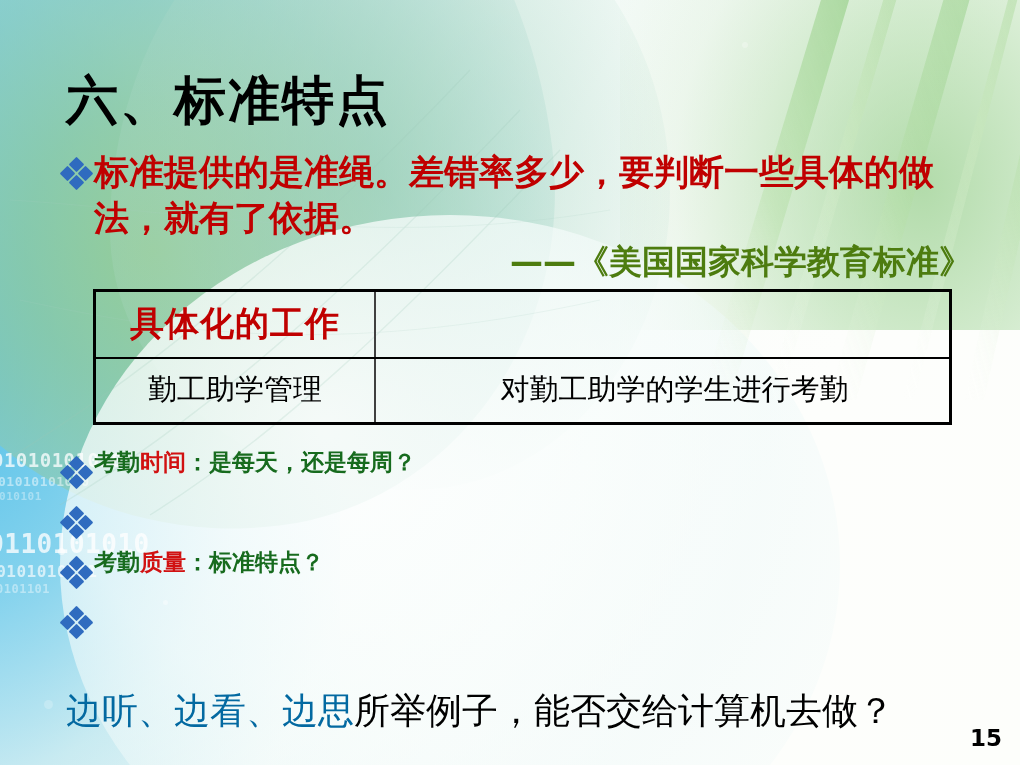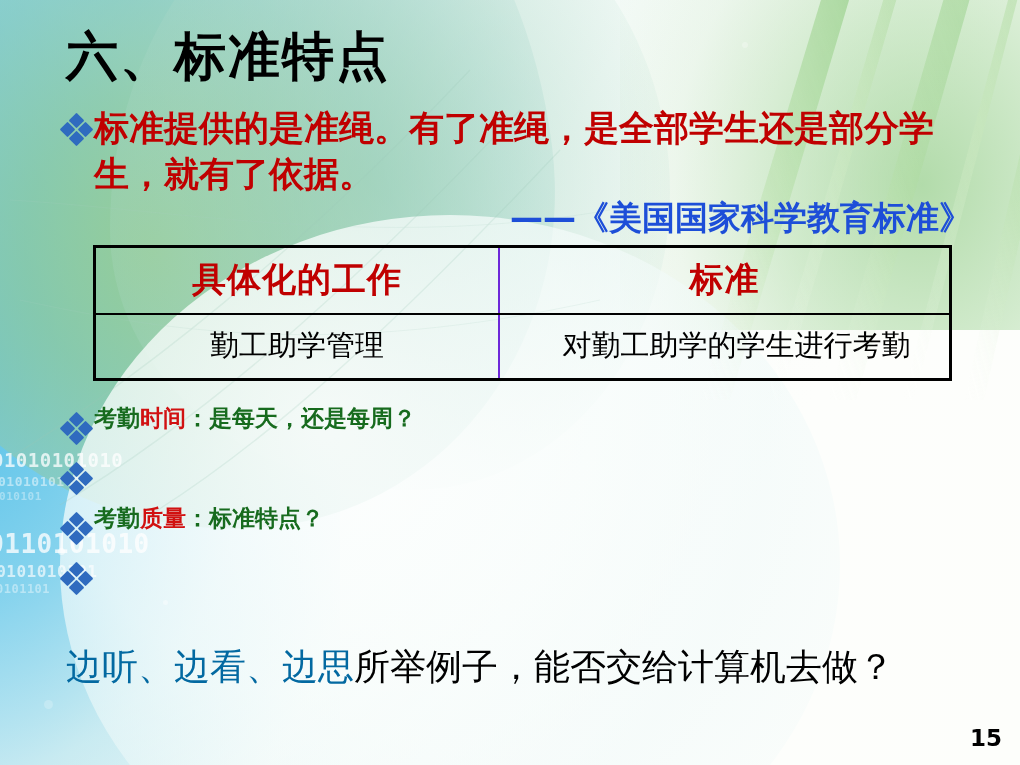--- a/index.html
+++ b/index.html
@@ -130,21 +130,21 @@
   .bg-binary .b5 { font-size: 16px; margin-left: -8px; opacity: .80; }
   .bg-binary .b6 { font-size: 12px; margin-left: 2px; opacity: .50; }
   
   .bg-dot {
     position: absolute;
     border-radius: 50%;
     background: rgba(255,255,255,0.55);
   }
 
   
-  .content { position: absolute; inset: 0; }
+  .content { position: absolute; inset: 0; margin-top: 44px; }
 
   .title {
     position: absolute;
     left: 66px; top: 28px;
     font-size: 52px;
     font-weight: bold;
     color: #000000;
     letter-spacing: 2px;
     line-height: 1.08;
     white-space: nowrap;
@@ -182,21 +182,21 @@
     color: #C00000;
     line-height: 1.30;
     letter-spacing: 0px;
   }
 
   .citation {
     position: absolute;
     right: 48px; top: 196px;
     font-size: 33px;
     font-weight: bold;
-    color: #1d4ed8;
+    color: #4d7c0f;
     white-space: nowrap;
   }
 
   
   .tbl {
     position: absolute;
     left: 93px; top: 245px;
     width: 859px; height: 136px;
     border: 3px solid #000;
     box-sizing: border-box;
@@ -206,21 +206,21 @@
   .tbl-row { display: flex; }
   .tbl-row.head { height: 66px; border-bottom: 2px solid #000; }
   .tbl-row.body { height: 64px; gap: 24px; }
   .tbl-cell {
     display: flex;
     align-items: center;
     justify-content: center;
     box-sizing: border-box;
     white-space: nowrap;
   }
-  .tbl-cell.c1 { width: 404px; border-right: 2px solid #6d28d9; }
+  .tbl-cell.c1 { width: 280px; border-right: 2px solid #404040; }
   .tbl-cell.c2 { flex: 1; }
   .th-text {
     font-size: 34px;
     font-weight: bold;
     color: #C00000;
     letter-spacing: 1px;
   }
   .td-text {
     font-size: 29px;
     color: #000000;
@@ -326,32 +326,29 @@
 
     <div class="title">六、标准特点</div>
 
     <div class="lead-row">
       <span class="bullet-glyph">
         <i class="d1"></i>
           <i class="d2"></i>
           <i class="d3"></i>
           <i class="d4"></i>
       </span>
-      <span class="lead-text">标准提供的是准绳。有了准绳，是全部学生还是部分学生，就有了依据。</span>
+      <span class="lead-text">标准提供的是准绳。差错率多少，要判断一些具体的做法，就有了依据。</span>
     </div>
 
     <div class="citation">——《美国国家科学教育标准》</div>
 
     <div class="tbl">
       <div class="tbl-row head">
         <div class="tbl-cell c1">
           <span class="th-text">具体化的工作</span>
-        </div>
-        <div class="tbl-cell c2">
-          <span class="th-text">标准</span>
         </div>
       </div>
       <div class="tbl-row body">
         <div class="tbl-cell c1">
           <span class="td-text">勤工助学管理</span>
         </div>
         <div class="tbl-cell c2">
           <span class="td-text">对勤工助学的学生进行考勤</span>
         </div>
       </div>

